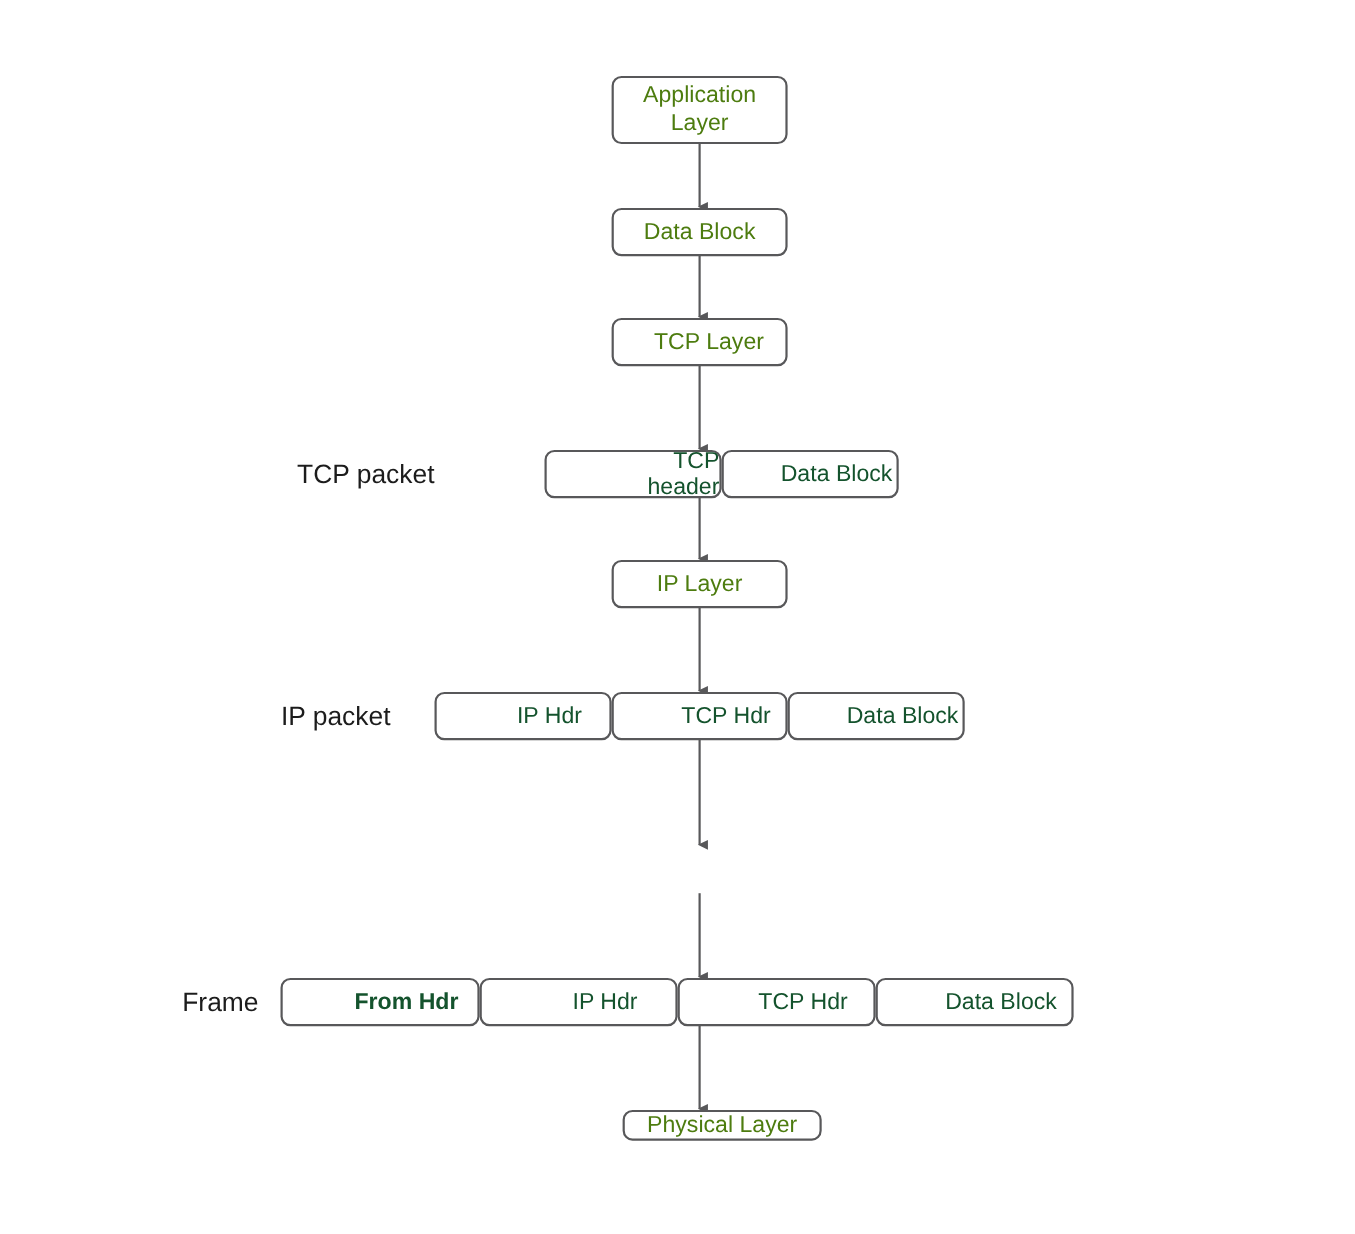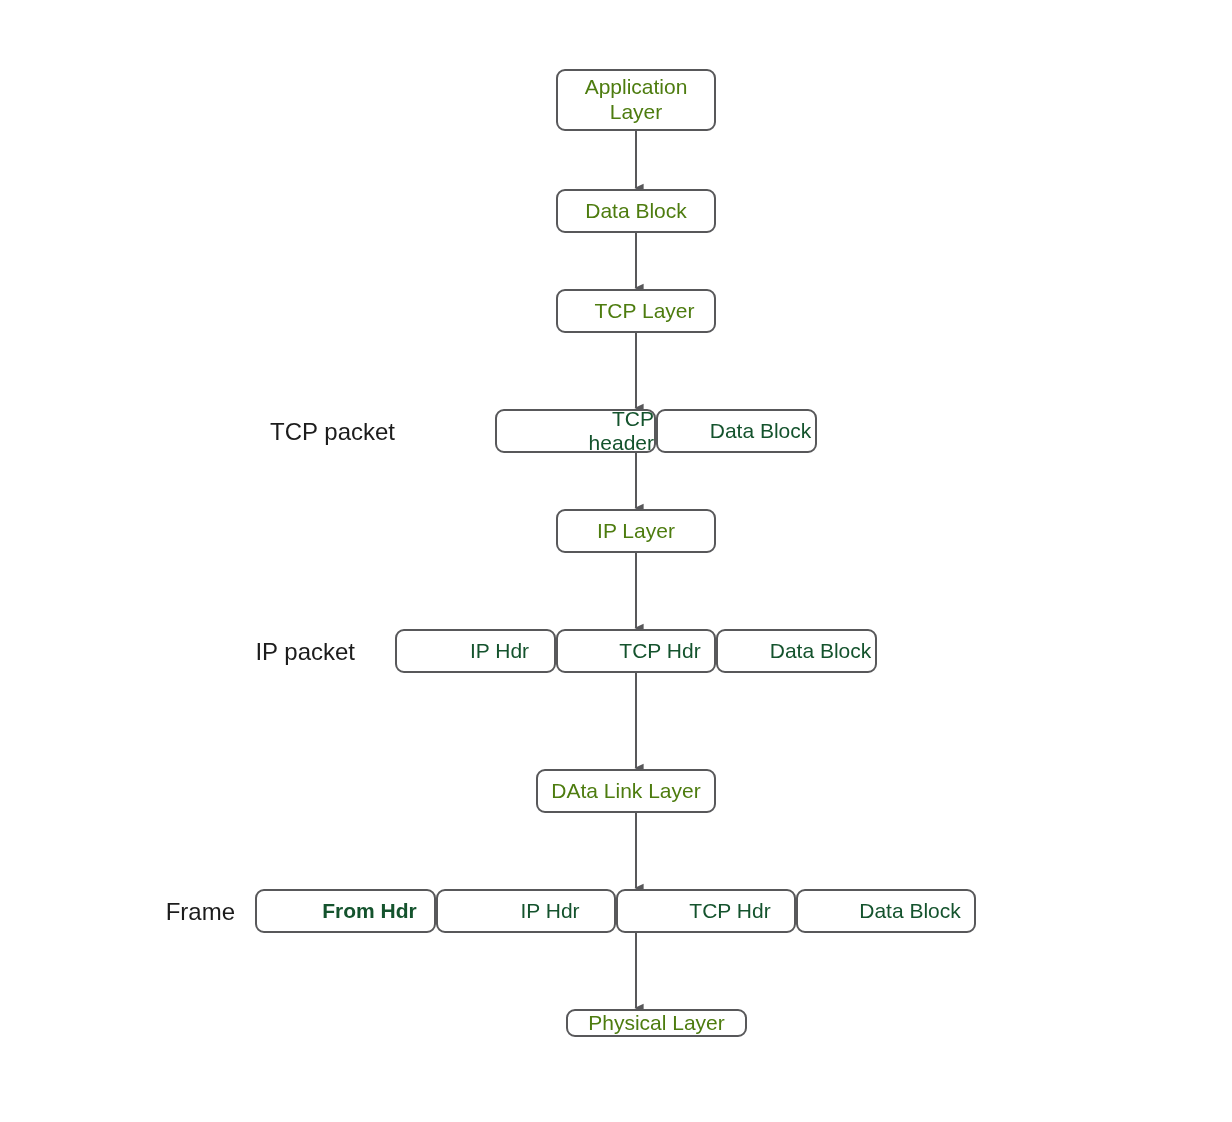--- a/index.html
+++ b/index.html
@@ -114,21 +114,20 @@
   <div class="node" style="left:556px; top:509px; width:160px; height:44px;">IP Layer</div>
 
   <div class="row-label" style="left:175px; top:638px; width:180px;">IP packet</div>
 
   <div class="packet-row" style="left:395px; top:629px; width:482px; height:44px;">
     <div class="packet-seg" style="width:161px;">IP Hdr</div>
     <div class="packet-seg" style="width:160px;">TCP Hdr</div>
     <div class="packet-seg" style="width:161px;">Data Block</div>
   </div>
 
-  <div class="node" style="left:536px; top:769px; width:180px; height:44px;">DAta Link Layer</div>
 
   <div class="row-label" style="left:75px; top:898px; width:160px;">Frame</div>
 
   <div class="packet-row" style="left:255px; top:889px; width:902px; height:44px;">
     <div class="packet-seg" style="width:181px;font-weight:bold;">From Hdr</div>
     <div class="packet-seg" style="width:180px;">IP Hdr</div>
     <div class="packet-seg" style="width:180px;">TCP Hdr</div>
     <div class="packet-seg" style="width:180px;">Data Block</div>
   </div>
 

